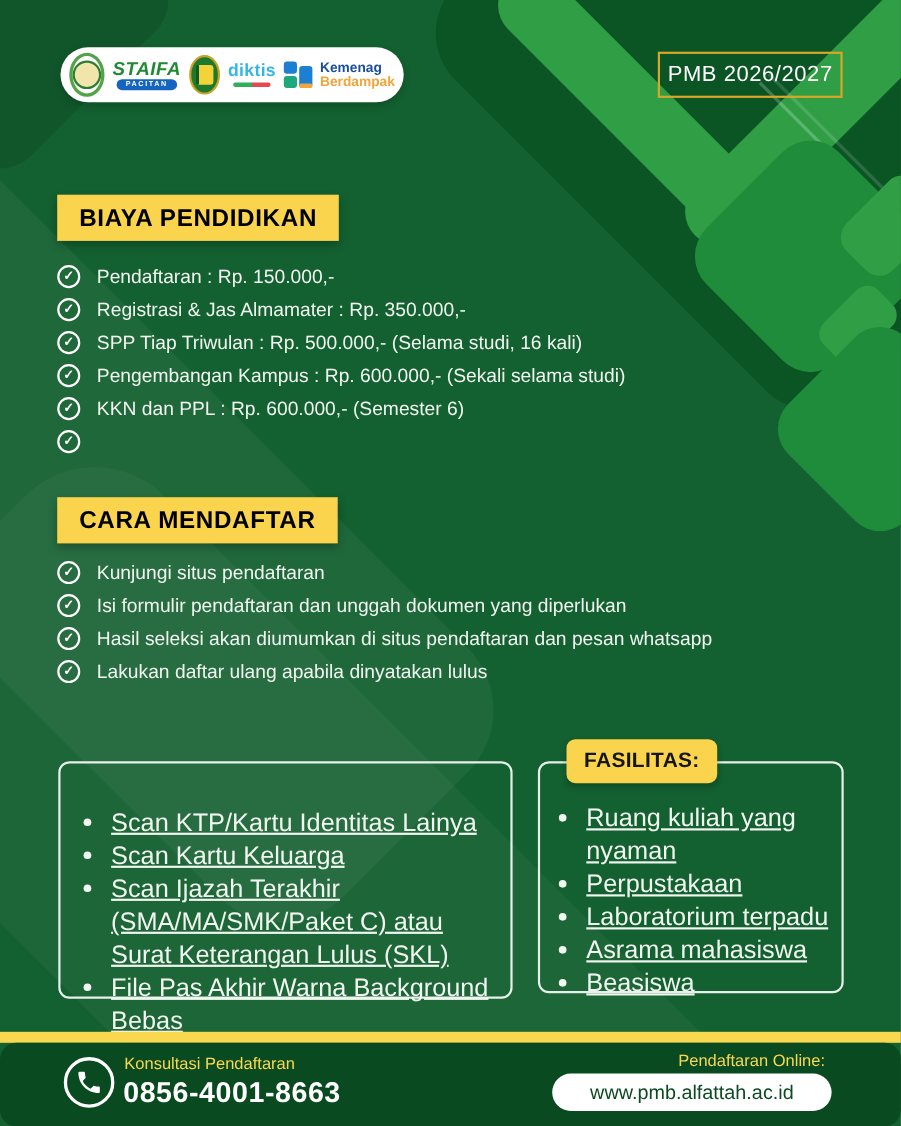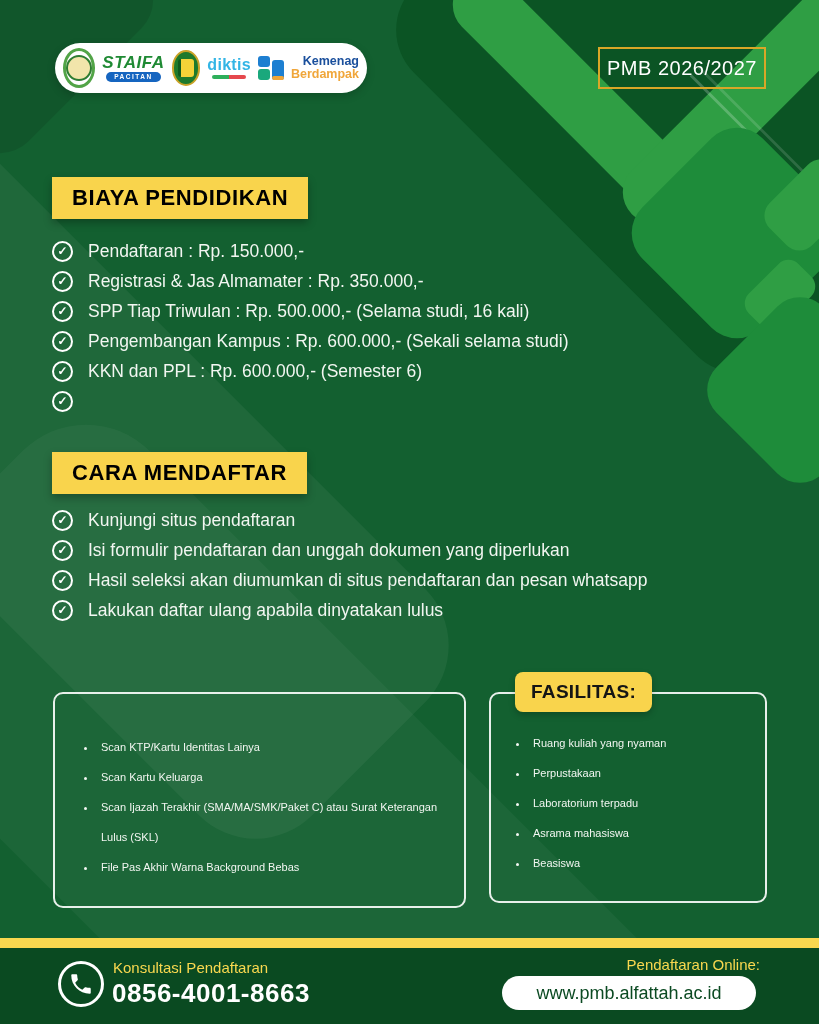--- a/index.html
+++ b/index.html
@@ -42,21 +42,21 @@
   .diktis { display:flex; flex-direction:column; align-items:center; line-height:1; }
   .diktis-text { font-size:16px; font-weight:bold; color:#33b5e5; letter-spacing:0.3px; }
   .diktis-book { margin-top:2px; width:34px; height:4px; border-radius:2px; background:linear-gradient(90deg,#2eaf5b 0 50%, #e5484d 50% 100%); }
   .kemenag { display:flex; align-items:center; gap:5px; }
   .kemenag-icon { width:28px; height:28px; position:relative; }
   .kemenag-icon span { position:absolute; border-radius:3px; }
   .km1 { left:0; top:2px; width:12px; height:11px; background:#1d7fd1; }
   .km2 { left:0; top:15px; width:12px; height:11px; background:#1aa87c; }
   .km3 { left:14px; top:6px; width:12px; height:20px; background:#1d7fd1; }
   .km4 { left:14px; top:22px; width:12px; height:4px; background:#f0a63a; }
-  .kemenag-text { display:flex; flex-direction:column; line-height:1.05;text-align:right; }
+  .kemenag-text { display:flex; flex-direction:column; line-height:1.05; }
   .kemenag-line1 { font-size:12.5px; font-weight:bold; color:#1a4f9c; }
   .kemenag-line2 { font-size:12.5px; font-weight:bold; color:#f0a63a; }
 
   .pmb-badge {
     left:598px; top:47px; width:164px; height:38px; border:2px solid #d9a727;
     display:flex; align-items:center; justify-content:center;
     color:#ffffff; font-size:20px; letter-spacing:0.5px;
   }
 
   
@@ -83,35 +83,35 @@
   .info-box { border:2px solid rgba(255,255,255,0.9); border-radius:10px; box-sizing:border-box; }
   #syarat-box    { left:53px;  top:692px; width:413px; height:216px; }
   #fasilitas-box { left:489px; top:692px; width:278px; height:211px; }
   .box-badge {
     position:absolute; top:-22px; background:#f9d44c; border-radius:8px;
     padding:9px 16px; font-weight:bold; font-size:19px; color:#151515;
     letter-spacing:0.3px; box-shadow:0 3px 6px rgba(0,0,0,0.22); white-space:nowrap;
   }
   #syarat-box .box-badge { left:27px; }
   #fasilitas-box .box-badge { left:24px; }
-  .bullet-list { margin:0; padding:38px 2px 0 42px; color:#f2f6f1; font-size:11px; line-height:30px; }
+  .bullet-list { margin:0; padding:38px 2px 0 42px; color:#f2f6f1; font-size:23px; line-height:30px;text-decoration:underline; }
   #fasilitas-box .bullet-list { padding-top:34px; padding-left:38px; }
   .bullet-list li { padding-left:4px; }
 
   
   .footer-strip { left:0; top:938px; width:819px; height:10px; background:#f9d84f; }
-  .footer { left:0; top:948px; width:819px; height:76px; background:#0a4a21; }
+  .footer { left:0; top:948px; width:819px; height:76px; background:#0a4a21;border-radius:15px; }
   .phone-circle {
     position:absolute; left:58px; top:13px; width:46px; height:46px;
     border:3px solid #ffffff; border-radius:50%; box-sizing:border-box;
     display:flex; align-items:center; justify-content:center;
   }
   .footer-label { position:absolute; color:#f9d84f; font-size:15px; }
   #konsultasi-label { left:113px; top:11px; }
-  #online-label { right:59px; top:8px; text-align:right; }
+  #online-label { right:69px; top:8px; text-align:right; }
   .phone-number { position:absolute; left:112px; top:30px; color:#ffffff; font-size:26px; font-weight:bold; letter-spacing:0.5px; }
   .website-pill {
     position:absolute; right:63px; top:28px; width:254px; height:34px; background:#ffffff;
     border-radius:17px; display:flex; align-items:center; justify-content:center;
     color:#0b4a22; font-size:18px;
   }
 </style>
 </head>
 <body>
 

